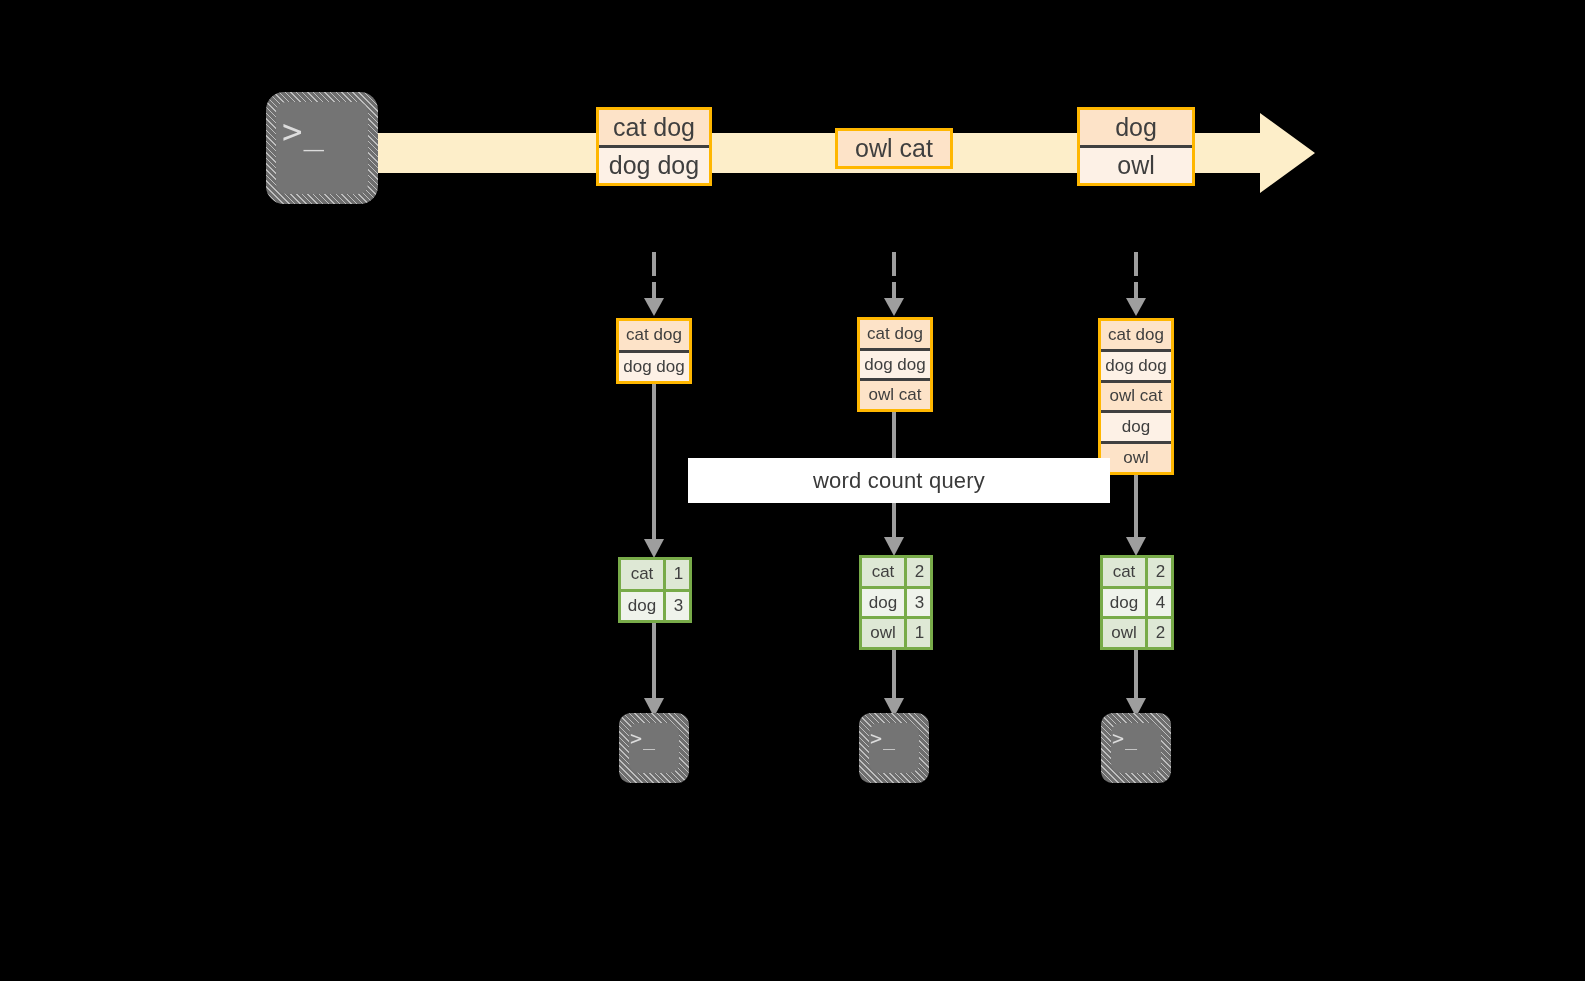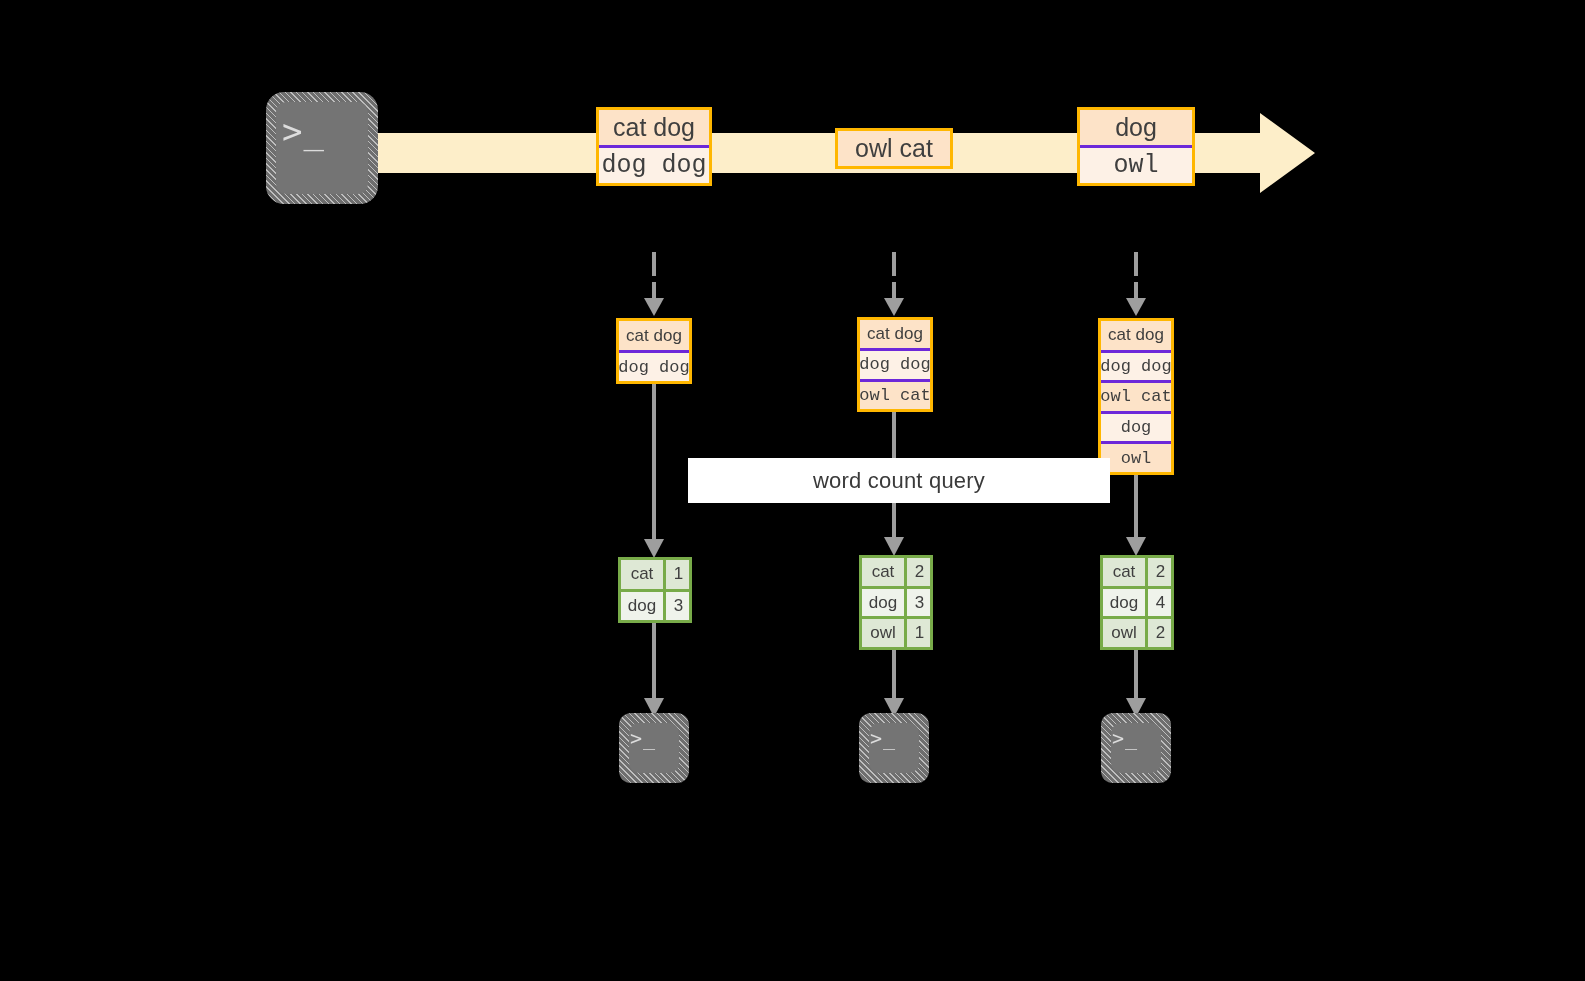--- a/index.html
+++ b/index.html
@@ -75,21 +75,21 @@
     box-sizing: border-box;
     flex: 1 1 auto;
     display: flex;
     align-items: center;
     justify-content: center;
     white-space: nowrap;
     color: #3f3f3f;
   }
   .evt-row.shade-a { background: #fde3c8; }
   .evt-row.shade-b { background: #fdf1e6; }
-  .evt-row + .evt-row { border-top: 3px solid #6d28d9; font-family: Liberation Mono, monospace; }
+  .evt-row + .evt-row { border-top: 3px solid #404040; }
 
   .evt-stack.timeline { font-size: 25px; }
   .evt-stack.mid { font-size: 17px; }
 
   
   .res-table {
     position: absolute;
     box-sizing: border-box;
     border: 3px solid #78ab49;
     display: flex;

